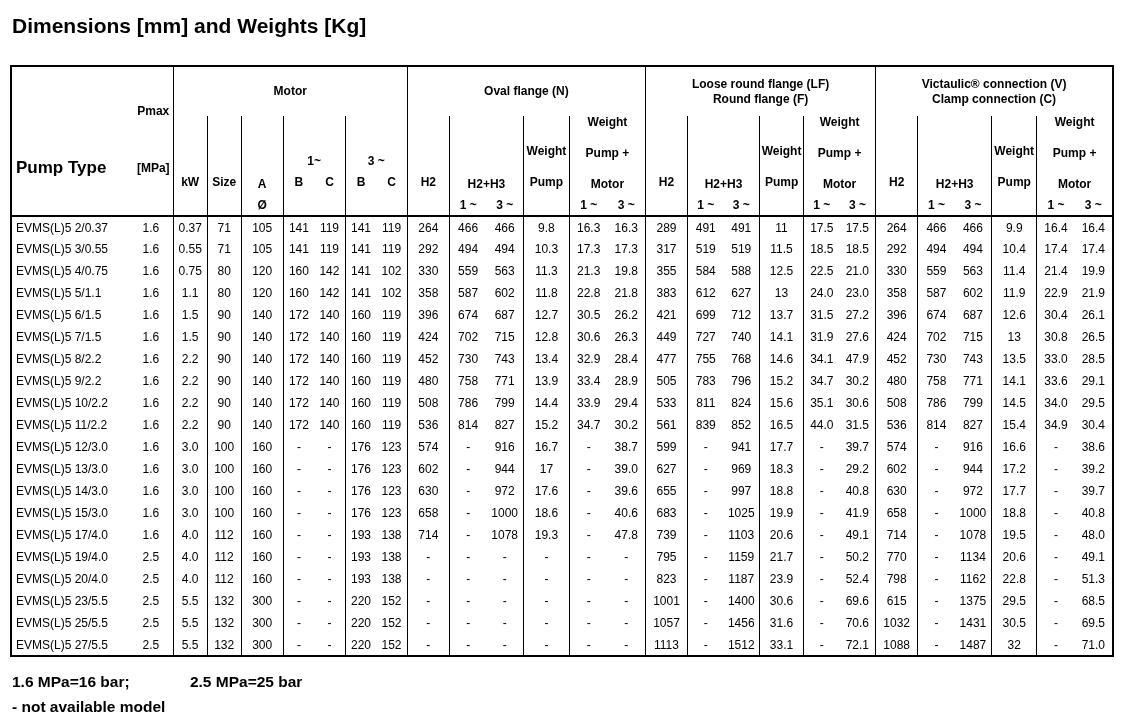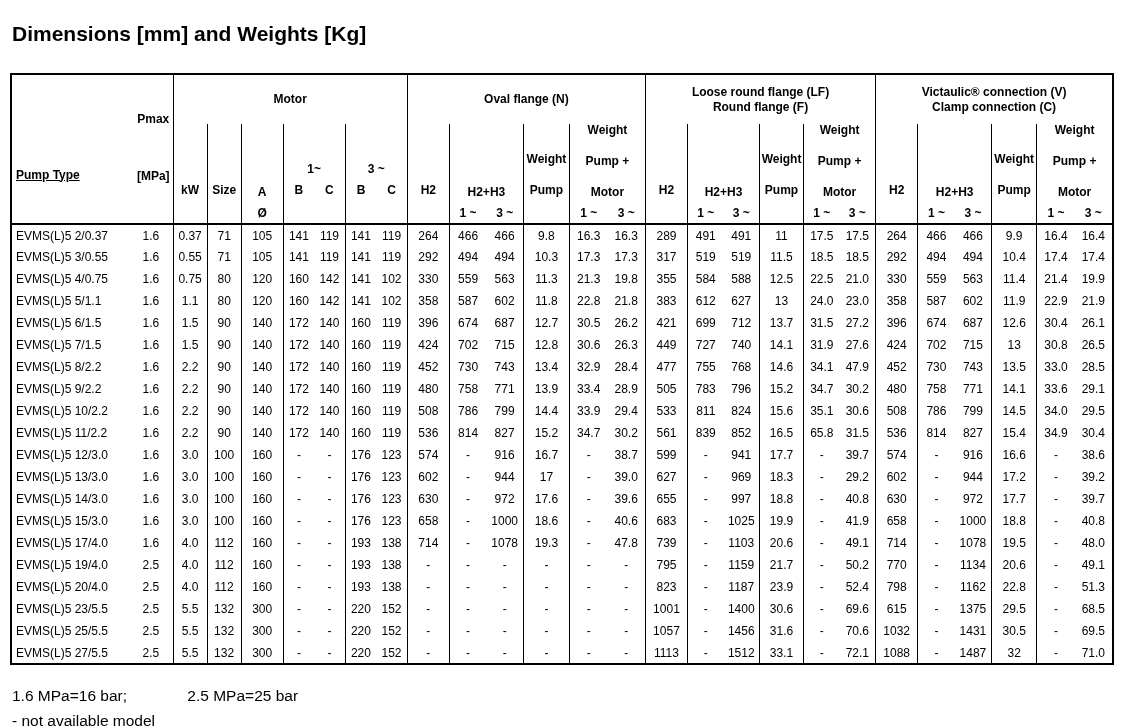--- a/index.html
+++ b/index.html
@@ -5,47 +5,47 @@
   * { box-sizing: border-box; }
   html, body { margin: 0; padding: 0; }
   body {
     width: 1124px; height: 728px;
     background: #ffffff; color: #000;
     font-family: "Liberation Sans", sans-serif;
   }
   .page { padding: 8px 10px 0 10px; }
   .title {
     font-size: 21px; font-weight: bold;
-    margin: 14px 0 27px 2px;
+    margin: 6px 0 27px 2px;
   }
   table.spec {
     border-collapse: collapse; table-layout: fixed;
     width: 1104px; border: 2px solid #000;
   }
   th, td { padding: 0; font-size: 12px; text-align: center; overflow: hidden; }
   thead th { font-weight: bold; }
   .br { border-right: 1px solid #000; }
   .bl { border-left: 1px solid #000; }
   tr.h-groups th { height: 50px; vertical-align: middle; line-height: 15px; }
   tr.h-labels th { height: 70px; vertical-align: bottom; }
   tr.h-sub th { height: 22px; vertical-align: middle; }
   th.deep { padding-bottom: 26px; }
   th.low  { padding-bottom: 3px; }
   th.pump-head { vertical-align: bottom; padding: 0 3px 3px 4px; }
   .pump-head-inner { display: flex; justify-content: space-between; align-items: flex-end; }
-  .pt-label { font-size: 12px; text-decoration: underline; }
+  .pt-label { font-size: 17px; }
   .pmax-label { display: flex; flex-direction: column; align-items: center; line-height: 13px; gap: 44px; }
   .stackv { display: flex; flex-direction: column; align-items: center; line-height: 13px; gap: 18px; }
   .gap8 { gap: 8px; }
   .pairline { display: flex; width: 100%; }
   .pairline span { flex: 1; text-align: center; }
   tbody td { height: 22px; vertical-align: middle; white-space: nowrap; }
   td.c-pump { text-align: left; padding-left: 4px; }
   tbody tr:first-child td { border-top: 2px solid #000; }
-  .footer { margin-top: 18px; font-size: 15.5px; line-height: 25px; padding-left: 2px; }
+  .footer { margin-top: 12px; font-size: 15.5px; line-height: 25px; padding-left: 2px; font-weight: bold; }
   .foot-gap { margin-right: 56px; }
 </style>
 </head>
 <body>
 
 <div class="page">
   <h1 class="title">Dimensions [mm] and Weights [Kg]</h1>
 
   <table class="spec">
     <colgroup>
@@ -489,21 +489,21 @@
           <td class="br">536</td>
           <td>814</td>
           <td class="br">827</td>
           <td class="br">15.2</td>
           <td>34.7</td>
           <td class="br">30.2</td>
           <td class="br">561</td>
           <td>839</td>
           <td class="br">852</td>
           <td class="br">16.5</td>
-          <td>65.8</td>
+          <td>44.0</td>
           <td class="br">31.5</td>
           <td class="br">536</td>
           <td>814</td>
           <td class="br">827</td>
           <td class="br">15.4</td>
           <td>34.9</td>
           <td>30.4</td>
         </tr>
         <tr>
           <td class="c-pump">EVMS(L)5 12/3.0</td>

